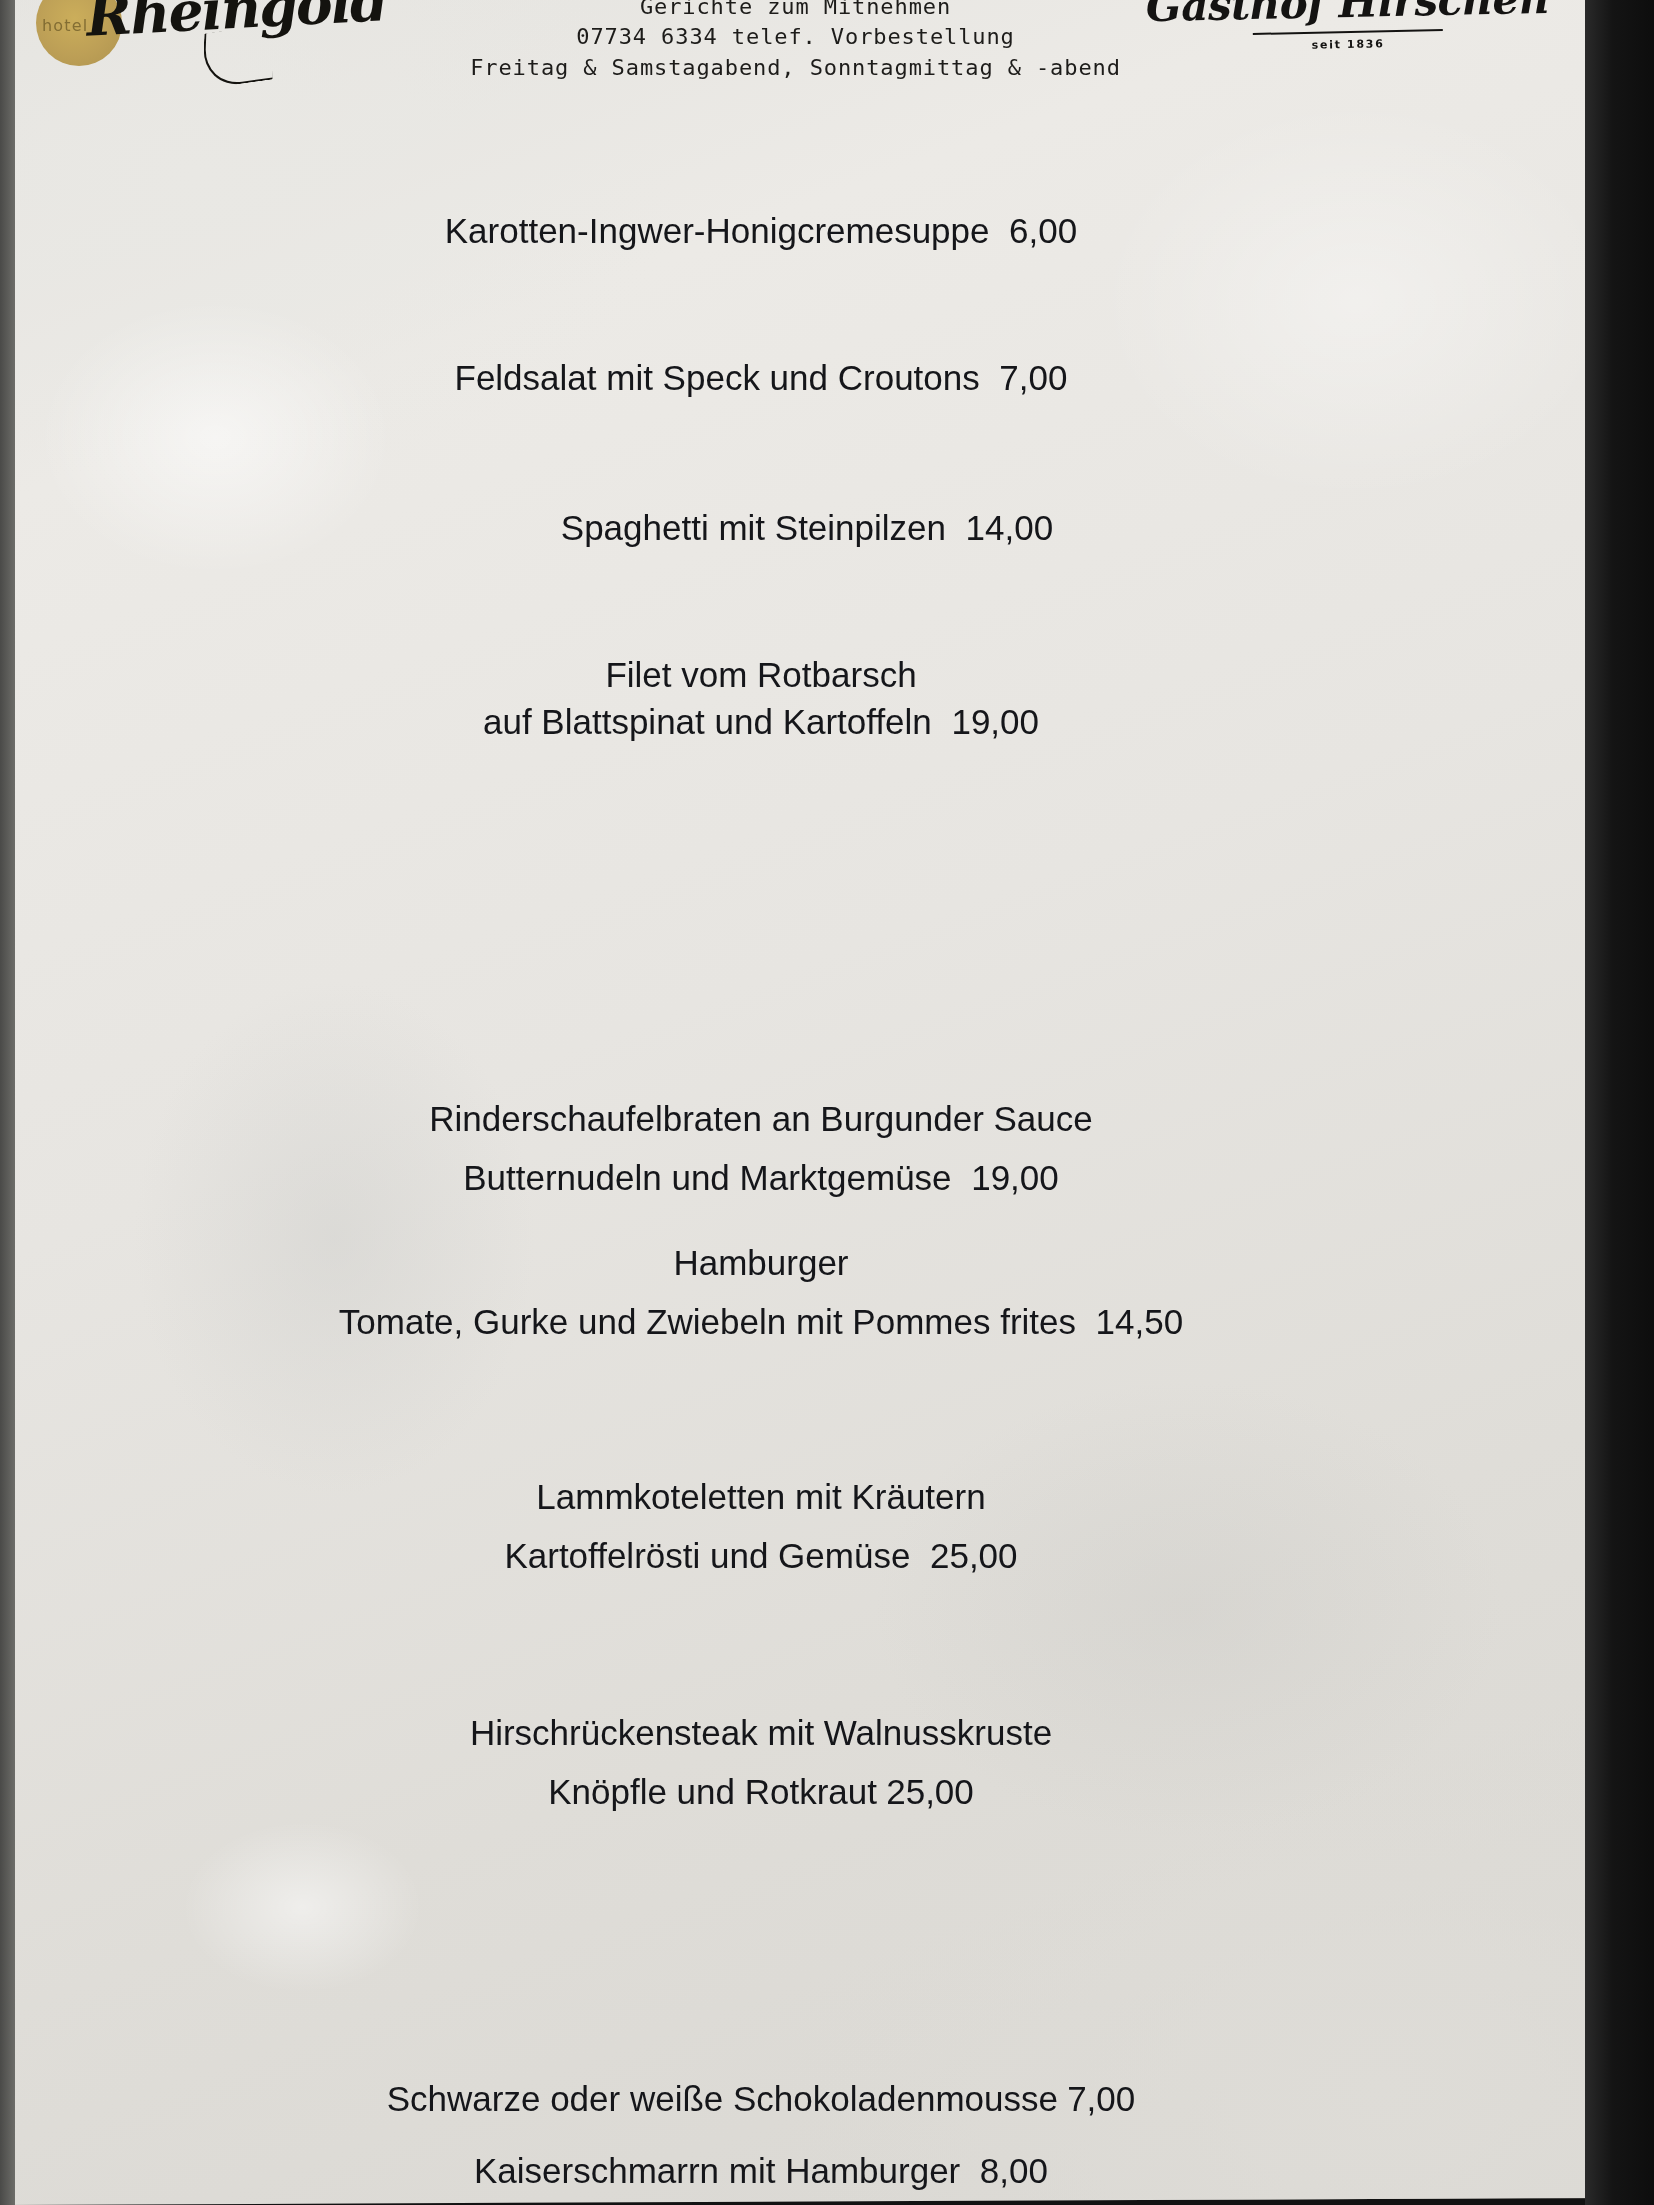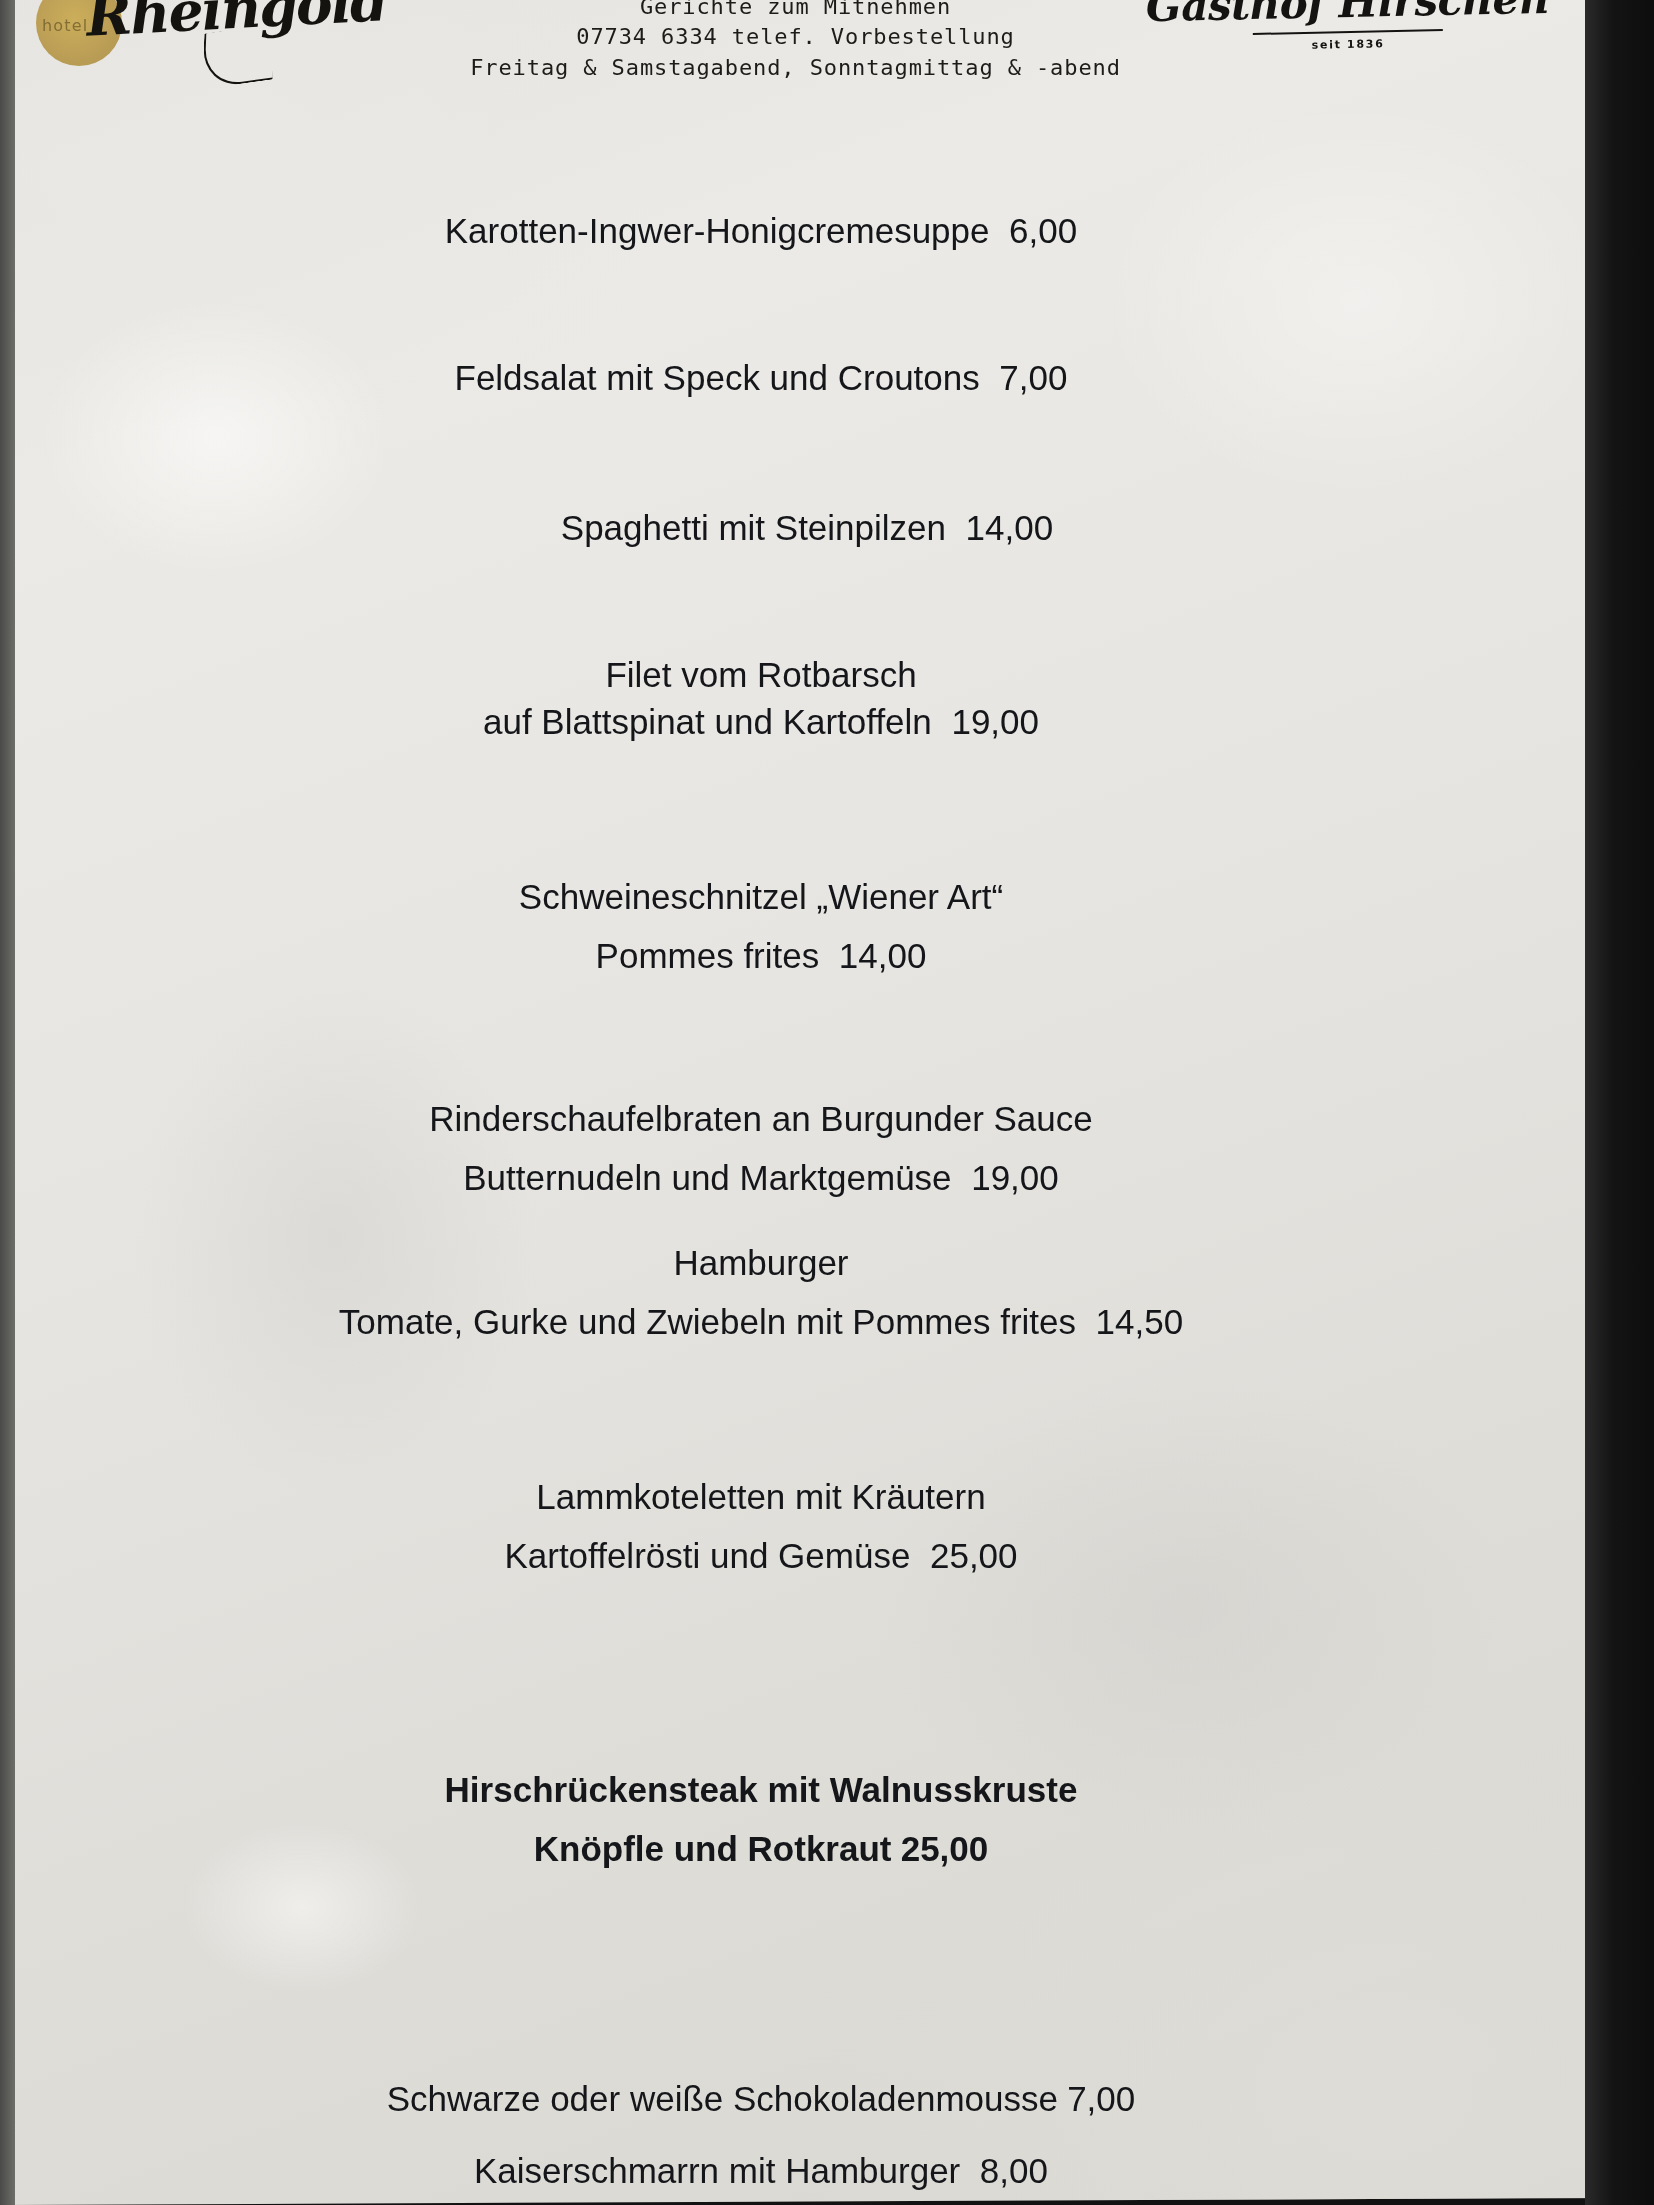--- a/index.html
+++ b/index.html
@@ -231,28 +231,20 @@
 
     <div class="abs" style="top:657px;">
       <div class="line">
         <span>Filet vom Rotbarsch</span>
       </div>
       <div class="line" style="margin-top:12px;">
         <span>auf Blattspinat und Kartoffeln</span><span class="price">19,00</span>
       </div>
     </div>
 
-    <div class="abs" style="top:879px;">
-      <div class="line">
-        <span>Schweineschnitzel „Wiener Art“</span>
-      </div>
-      <div class="line" style="margin-top:24px;">
-        <span>Pommes frites</span><span class="price">14,00</span>
-      </div>
-    </div>
 
     <div class="abs" style="top:1101px;">
       <div class="line">
         <span>Rinderschaufelbraten an Burgunder Sauce</span>
       </div>
       <div class="line" style="margin-top:24px;">
         <span>Butternudeln und Marktgemüse</span><span class="price">19,00</span>
       </div>
     </div>
 
@@ -267,21 +259,21 @@
 
     <div class="abs" style="top:1479px;">
       <div class="line">
         <span>Lammkoteletten mit Kräutern</span>
       </div>
       <div class="line" style="margin-top:24px;">
         <span>Kartoffelrösti und Gemüse</span><span class="price">25,00</span>
       </div>
     </div>
 
-    <div class="abs" style="top:1772px;font-weight:bold;">
+    <div class="abs" style="top:1715px;">
       <div class="line">
         <span>Hirschrückensteak mit Walnusskruste</span>
       </div>
       <div class="line" style="margin-top:24px;">
         <span>Knöpfle und Rotkraut</span><span class="price-tight">25,00</span>
       </div>
     </div>
 
     <div class="abs" style="top:2081px;">
       <div class="line">

